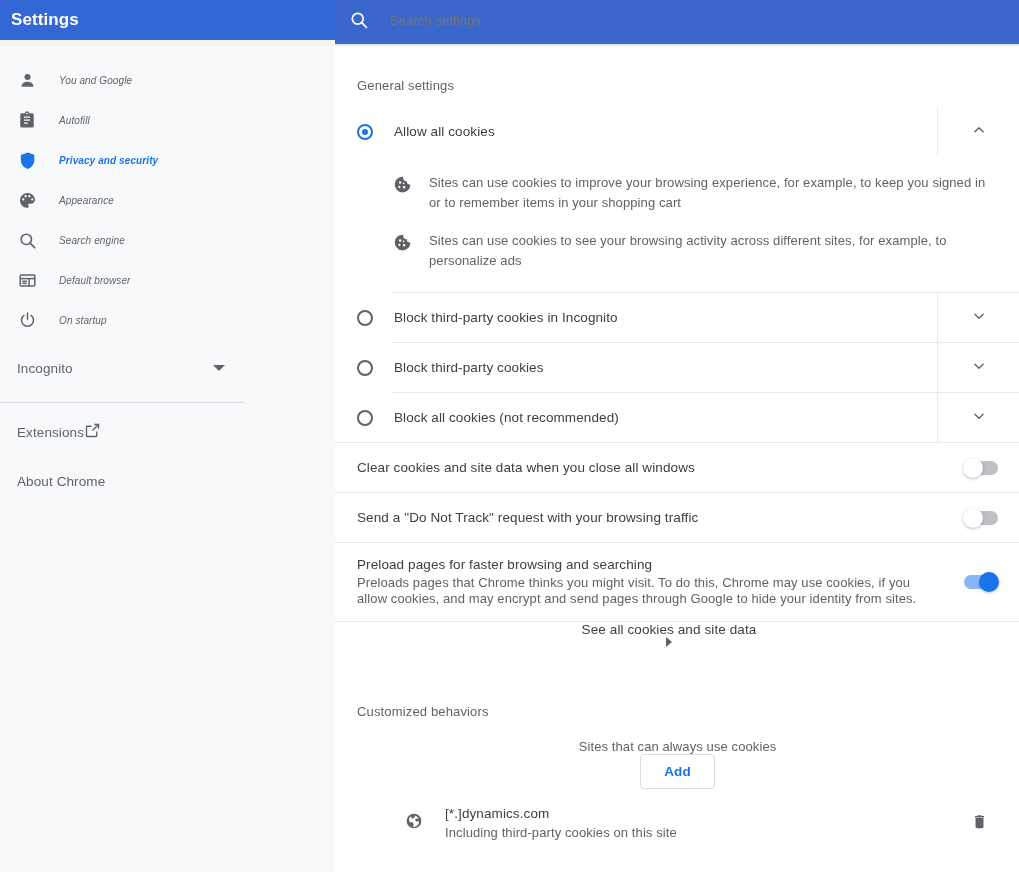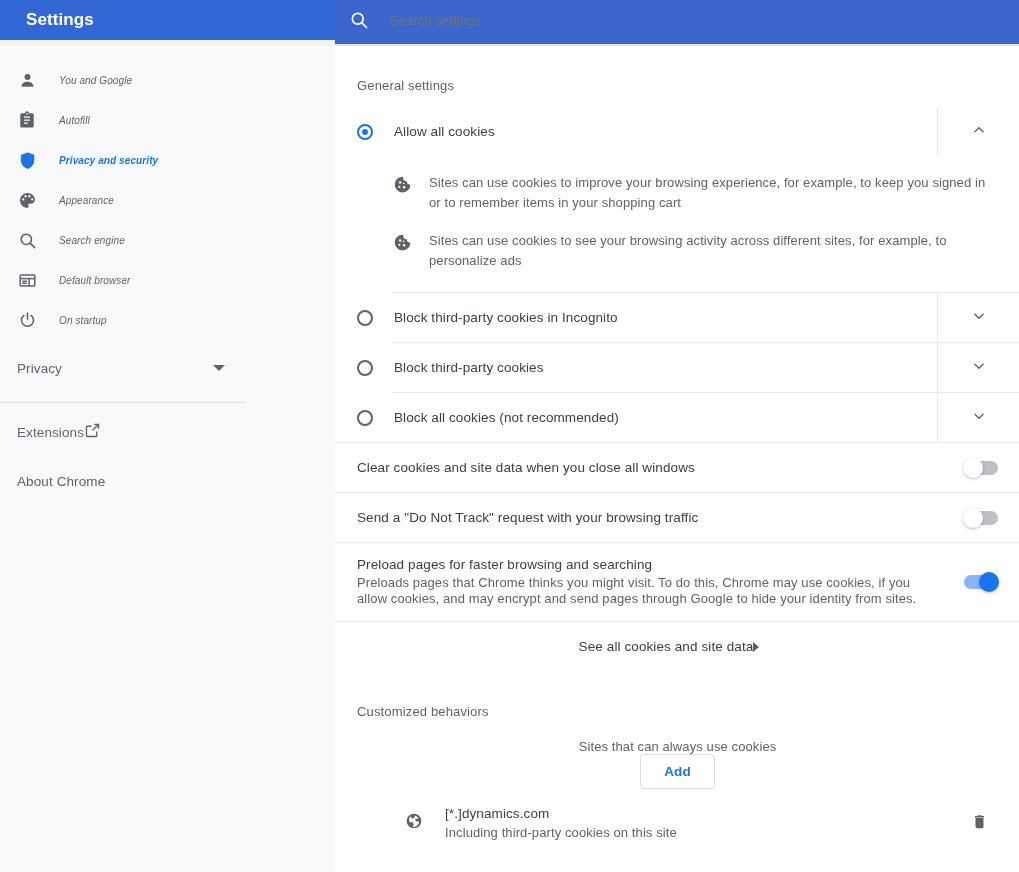--- a/index.html
+++ b/index.html
@@ -8,21 +8,21 @@
     font-family: "Liberation Sans", sans-serif;
     background: #ffffff;
     overflow: hidden;
   }
   body { display: flex; flex-direction: column; }
 
   
   .topbar { display: flex; height: 40px; flex: 0 0 40px; }
   .topbar-left {
     width: 335px; background: #3367d6;
-    display: flex; align-items: center; padding-left: 26px;
+    display: flex; align-items: center; padding-left: 11px;
   }
   .settings-title {
     color: #ffffff; font-size: 17px; font-weight: bold; letter-spacing: .1px;
   }
   .topbar-right {
     flex: 1; background: #3b67cc;
     display: flex; align-items: center; padding-left: 14px;
   }
   .search-icon { width: 20px; height: 20px; display: block; }
   .search-placeholder {
@@ -151,22 +151,22 @@
   }
   .switch .knob {
     position: absolute; top: -3px; left: -1px;
     width: 20px; height: 20px; border-radius: 50%;
     background: #ffffff; box-shadow: 0 1px 3px rgba(60,64,67,.35);
   }
   .switch.on { background: #8ab4f8; }
   .switch.on .knob { left: 15px; background: #1a73e8; box-shadow: 0 1px 3px rgba(26,115,232,.4); }
 
   .link-row {
-    display: flex; align-items: center; justify-content: center;
-    min-height: 49px; padding: 0 38px 0 22px; cursor: pointer;
+    display: flex; align-items: center; justify-content: flex-start;
+    min-height: 49px; padding: 0 38px 0 22px; cursor: pointer; flex-direction: column;
   }
   .link-label { font-size: 13.5px; color: #3c4043; letter-spacing: .1px; }
 
   .spacer-gap { height: 21px; }
 
   
   .sites-row {
     display: flex; align-items: center; justify-content: space-between;
     padding: 20px 21px 0 22px;
     flex-direction: column;
@@ -282,21 +282,21 @@
       <span class="nav-icon">
         <svg width="19" height="19" viewBox="0 0 24 24" fill="none" stroke="currentColor" stroke-width="1.9" stroke-linecap="round">
           <path d="M7.6 5.6a7.6 7.6 0 1 0 8.8 0"></path>
             <line x1="12" y1="2.6" x2="12" y2="10.4"></line>
         </svg>
       </span>
       <span class="nav-label">On startup</span>
     </div>
 
     <div class="advanced-row">
-      <span class="advanced-label">Privacy</span>
+      <span class="advanced-label">Incognito</span>
       <span class="caret-down"></span>
     </div>
 
     <div class="sidebar-sep"></div>
 
     <div class="bottom-item">
       <span class="bottom-label">Extensions</span>
       <span class="ext-icon">
         <svg width="17" height="17" viewBox="0 0 24 24" fill="none" stroke="currentColor" stroke-width="1.9">
           <path d="M14.5 3.5H20.5V9.5"></path>

